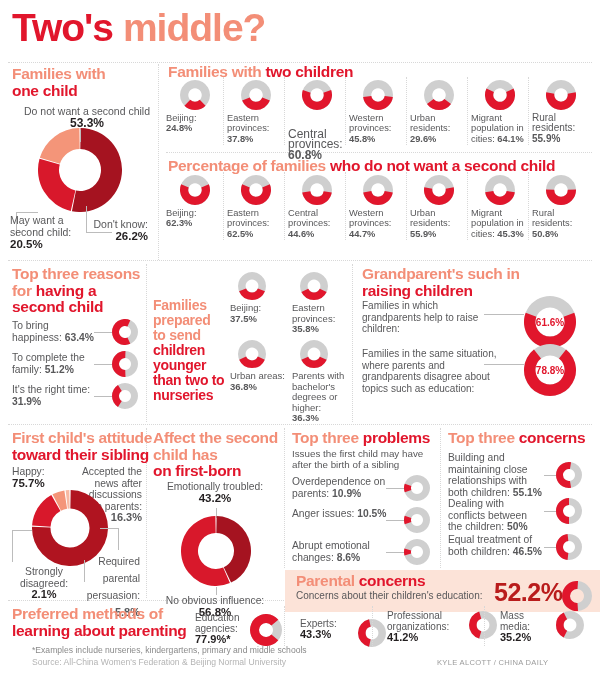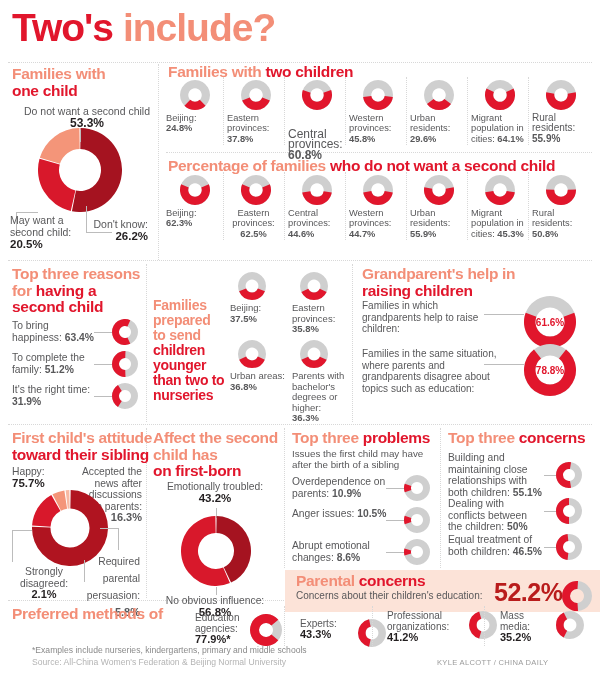--- a/index.html
+++ b/index.html
@@ -41,21 +41,21 @@
   
   .foot{font-size:8.6px;line-height:10px;color:#8a8a8a;margin-left:20px;}
   .credit{font-size:7.6px;color:#9b9b9b;letter-spacing:.3px;}
 </style>
 </head>
 <body>
 
 <div class="page">
 
   <div id="title">
-    <span class="a">Two's </span><span class="b">include?</span>
+    <span class="a">Two's </span><span class="b">middle?</span>
   </div>
 
   <div id="dyn">
       <div class="hdiv" style="left:8px;top:62px;width:584px;"></div>
       <div class="hdiv" style="left:166px;top:152px;width:426px;"></div>
       <div class="hdiv" style="left:8px;top:260px;width:584px;"></div>
       <div class="hdiv" style="left:8px;top:424px;width:584px;"></div>
       <div class="hdiv" style="left:8px;top:600px;width:276px;"></div>
       <div class="vdiv" style="left:158px;top:64px;height:196px;"></div>
       <div class="vdiv" style="left:146px;top:264px;height:158px;"></div>
@@ -143,21 +143,21 @@
         </svg>
       </div>
       <div style="width: 53px; font-size: 9.3px; line-height: 10.3px; color: rgb(88, 88, 90); position: absolute; left: 166px; top: 208px;">Beijing: <b>62.3%</b></div>
       <div class="vdiv" style="left:223px;top:172px;height:68px;"></div>
       <div style="position: absolute; left: 240.5px; top: 175px;">
         <svg width="30" height="30" viewBox="0 0 30 30" style="display: block;">
           <path d="M15.000000000000002 0A15 15 0 1 1 14.997382006135297 2.284630635784879e-7L14.998821902760884 8.250000102808379A6.75 6.75 0 1 0 15 8.25Z" fill="#cfcfcf"></path>
           <path d="M28.8581929876693 9.259748514523654A15 15 0 1 1 1.1418070123306947 9.259748514523661L8.763813155548814 12.416886831535647A6.75 6.75 0 1 0 21.236186844451186 12.416886831535644Z" fill="#e1162c"></path>
         </svg>
       </div>
-      <div style="width: 53px; font-size: 9.3px; line-height: 10.3px; color: rgb(88, 88, 90); position: absolute; left: 227px; top: 208px; text-align: center;">Eastern provinces: <b>62.5%</b></div>
+      <div style="width: 53px; font-size: 9.3px; line-height: 10.3px; color: rgb(88, 88, 90); position: absolute; left: 227px; top: 208px;">Eastern provinces: <b>62.5%</b></div>
       <div class="vdiv" style="left:284px;top:172px;height:68px;"></div>
       <div style="position: absolute; left: 301.5px; top: 175px;">
         <svg width="30" height="30" viewBox="0 0 30 30" style="display: block;">
           <path d="M15.000000000000002 0A15 15 0 1 1 14.997382006135297 2.284630635784879e-7L14.998821902760884 8.250000102808379A6.75 6.75 0 1 0 15 8.25Z" fill="#cfcfcf"></path>
           <path d="M29.78466892723497 17.53250167069101A15 15 0 0 1 0.21533107276503038 17.53250167069102L8.346898982744264 16.139625751810957A6.75 6.75 0 0 0 21.653101017255736 16.139625751810954Z" fill="#e1162c"></path>
         </svg>
       </div>
       <div style="width: 53px; font-size: 9.3px; line-height: 10.3px; color: rgb(88, 88, 90); position: absolute; left: 288px; top: 208px;">Central provinces: <b>44.6%</b></div>
       <div class="vdiv" style="left:345px;top:172px;height:68px;"></div>
       <div style="position: absolute; left: 362.5px; top: 175px;">
@@ -238,21 +238,21 @@
         </svg>
       </div>
       <div style="width: 56px; font-size: 9.5px; line-height: 10.5px; color: rgb(88, 88, 90); position: absolute; left: 230px; top: 371px;">Urban areas: <b>36.8%</b></div>
       <div style="position: absolute; left: 300px; top: 340px;">
         <svg width="28" height="28" viewBox="0 0 28 28" style="display: block;">
           <path d="M14 0A14 14 0 1 1 13.99755653905961 2.1323219279167915e-7L13.998882989284393 7.600000097477573A6.4 6.4 0 1 0 14 7.6Z" fill="#cfcfcf"></path>
           <path d="M26.723195552984564 19.841257991264712A14 14 0 0 1 1.2768044470154383 19.841257991264712L8.183682032921343 16.6702893674353A6.4 6.4 0 0 0 19.816317967078657 16.6702893674353Z" fill="#e1162c"></path>
         </svg>
       </div>
       <div style="width: 56px; font-size: 9.5px; line-height: 10.5px; color: rgb(88, 88, 90); position: absolute; left: 292px; top: 371px;">Parents with bachelor's degrees or higher: <b>36.3%</b></div>
-      <div style="width: 210px; position: absolute; left: 362px; top: 266px;" class="sec-h"><span class="l">Grandparent's help in</span><br><span class="r">raising children</span></div>
+      <div style="width: 210px; position: absolute; left: 362px; top: 266px;" class="sec-h"><span class="l">Grandparent's such in</span><br><span class="r">raising children</span></div>
       <div style="width: 120px; font-size: 10px; line-height: 11.5px; color: rgb(88, 88, 90); position: absolute; left: 362px; top: 300px;">Families in which grandparents help to raise children:</div>
       <div class="donut" style="position: absolute; left: 524px; top: 296px;">
         <svg width="52" height="52" viewBox="0 0 52 52" style="display: block;">
           <path d="M26 0A26 26 0 1 1 25.99546214396785 3.9600264400974083e-7L25.997458800621995 11.440000221761478A14.560000000000002 14.560000000000002 0 1 0 26 11.439999999999998Z" fill="#cfcfcf"></path>
           <path d="M50.29255250387192 16.733291153455482A26 26 0 1 1 1.7074474961280828 16.733291153455497L12.396170597831723 20.810643045935077A14.560000000000002 14.560000000000002 0 1 0 39.60382940216827 20.81064304593507Z" fill="#e1162c"></path>
         </svg>
         <div class="val" style="font-size:10px;">61.6%</div>
       </div>
       <div class="leader" style="width: 40px; position: absolute; left: 484px; top: 314px;"></div>
       <div style="width: 135px; font-size: 10px; line-height: 11.5px; color: rgb(88, 88, 90); position: absolute; left: 362px; top: 348px;">Families in the same situation, where parents and grandparents disagree about topics such as education:</div>
@@ -347,21 +347,21 @@
       <div style="left:285px;top:570px;width:315px;height:42px;position:absolute;background:#fce3d8;"></div>
       <div style="width: 220px; position: absolute; left: 296px; top: 573px;" class="sec-h"><span class="l">Parental </span><span class="r">concerns</span></div>
       <div style="width: 210px; font-size: 10px; line-height: 11px; color: rgb(88, 88, 90); position: absolute; left: 296px; top: 590px;">Concerns about their children's education:</div>
       <div style="font-size: 25px; font-weight: bold; color: #b91c1c; letter-spacing: -0.5px; position: absolute; left: 494px; top: 578px;">52.2%</div>
       <div style="position: absolute; left: 562px; top: 581px;">
         <svg width="30" height="30" viewBox="0 0 30 30" style="display: block;">
           <path d="M15.000000000000002 0A15 15 0 1 1 14.997382006135297 2.284630635784879e-7L14.998778269529806 8.000000106616096A7 7 0 1 0 15 8Z" fill="#cfcfcf"></path>
           <path d="M16.035900385716086 29.96418759541838A15 15 0 1 1 16.035900385716086 0.03581240458162149L15.48342018000084 8.016712455471424A7 7 0 1 0 15.48342018000084 21.983287544528576Z" fill="#e1162c"></path>
         </svg>
       </div>
-      <div style="width: 210px; position: absolute; left: 12px; top: 606px;" class="sec-h"><span class="l">Preferred methods of</span><br></div>
+      <div style="width: 210px; position: absolute; left: 12px; top: 606px;" class="sec-h"><span class="l">Preferred methods of</span><br><span class="r">learning about parenting</span></div>
       <div style="width: 52px; font-size: 10px; line-height: 11px; color: rgb(88, 88, 90); position: absolute; left: 195px; top: 612px;">Education agencies:<br><span class="dk" style="font-size:11px">77.9%*</span></div>
       <div style="position: absolute; left: 250px; top: 614px;">
         <svg width="32" height="32" viewBox="0 0 32 32" style="display: block;">
           <path d="M16 0A16 16 0 1 1 15.997207473210985 2.4369393436529663e-7L15.998778269529806 9.000000106616096A7 7 0 1 0 16 9Z" fill="#cfcfcf"></path>
           <path d="M28.296110675505226 26.237463663218854A16 16 0 1 1 28.29611067550523 5.7625363367811495L21.37954842053354 11.521109647341753A7 7 0 1 0 21.37954842053354 20.478890352658247Z" fill="#e1162c"></path>
         </svg>
       </div>
       <div class="vdiv" style="left:284px;top:606px;height:40px;"></div>
       <div style="width: 52px; font-size: 10px; line-height: 11px; color: rgb(88, 88, 90); position: absolute; left: 300px; top: 618px;">Experts:<br><span class="dk" style="font-size:11px">43.3%</span></div>
       <div style="position: absolute; left: 358px; top: 619px;">

